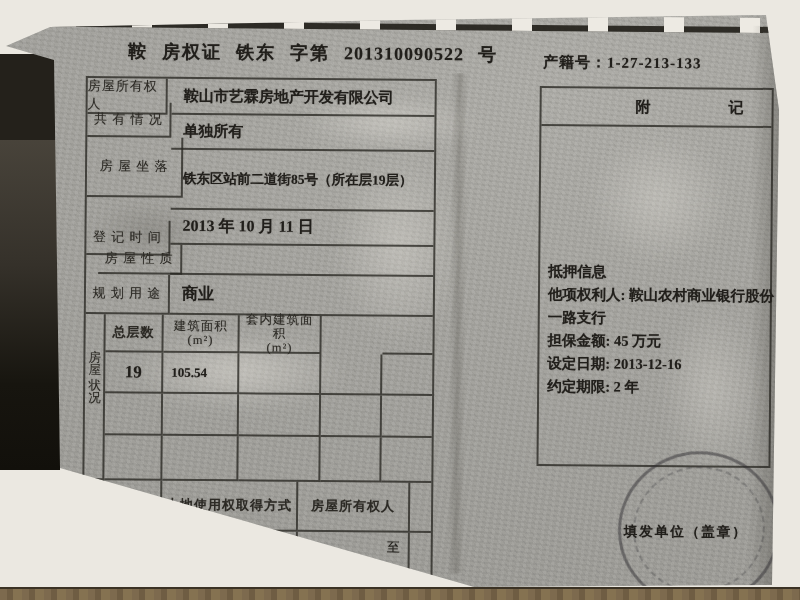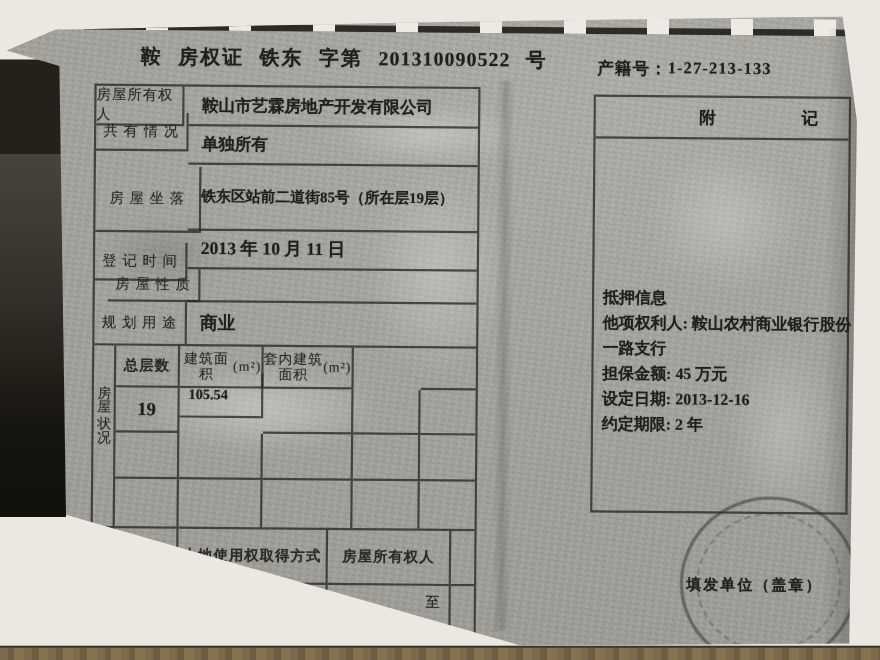--- a/index.html
+++ b/index.html
@@ -52,21 +52,21 @@
   
   :root{--ln:rgba(40,38,33,.78);}
   .tbl{left:86px;top:76px;width:351px;height:512px;border:2px solid var(--ln);box-sizing:border-box;}
   .cell{position:absolute;box-sizing:border-box;border-right:2px solid var(--ln);border-bottom:2px solid var(--ln);
     display:flex;align-items:center;justify-content:center;overflow:visible;}
   .cell.noR{border-right:none;}
   .cell.noB{border-bottom:none;}
   .lab{font-size:13px;letter-spacing:1px;color:#2c2a25;text-shadow:0 0 1px rgba(45,42,38,.4);}
   .val{font-size:15px;font-weight:bold;justify-content:flex-start;padding-left:12px;}
   .vert{writing-mode:vertical-rl;justify-content:flex-start;font-size:12.5px;color:#2c2a25;}
-  .hdr2{line-height:14px;font-size:12.5px;text-align:center;}
+  .hdr2{flex-direction:column;line-height:14px;font-size:12.5px;text-align:center;}
   
   .annex{left:540px;top:82px;width:234px;height:380px;border:2px solid var(--ln);box-sizing:border-box;}
   .annex-hd{position:absolute;left:0;top:0;width:100%;height:38px;border-bottom:2px solid var(--ln);
     box-sizing:border-box;display:flex;align-items:center;justify-content:flex-end;gap:78px;
     padding-right:28px;font-size:15px;font-weight:bold;}
   .mortgage{position:absolute;left:8px;top:172px;width:400px;font-size:14.5px;font-weight:bold;
     line-height:23px;white-space:nowrap;}
   .issuer{left:628px;top:518px;width:160px;font-size:13.5px;font-weight:bold;letter-spacing:2px;}
   .seal{left:622px;top:446px;width:156px;height:150px;border:3px solid rgba(48,46,50,.5);
     border-radius:50%;transform:rotate(-12deg);filter:blur(.6px);}
@@ -108,21 +108,21 @@
     </div>
 
     <div class="abs tbl">
 
       <div class="cell lab" style="left:0;top:0;width:80px;height:36px;">房屋所有权人</div>
       <div class="cell val ink noR" style="left:84px;top:0;width:263px;height:36px;">鞍山市艺霖房地产开发有限公司</div>
 
       <div class="cell lab" style="left:0;top:24px;width:84px;height:35px;text-align:center;">共 有 情 况</div>
       <div class="cell val ink noR" style="left:84px;top:36px;width:263px;height:35px;">单独所有</div>
 
-      <div class="cell lab" style="left:0;top:73px;width:96px;height:60px;">房 屋 坐 落</div>
+      <div class="cell lab" style="left:0;top:59px;width:96px;height:60px;">房 屋 坐 落</div>
       <div class="cell val ink noR" style="left:84px;top:71px;width:263px;height:60px;font-size:13.5px;">铁东区站前二道街85号（所在层19层）</div>
 
       <div class="cell lab" style="left:0;top:142px;width:84px;height:35px;">登 记 时 间</div>
       <div class="cell val ink noR" style="left:84px;top:131px;width:263px;height:35px;font-size:16px;">2013 年 10 月 11 日</div>
 
       <div class="cell lab" style="left:0;top:166px;width:84px;height:30px;margin-left:12px;">房 屋 性 质</div>
       <div class="cell val ink noR" style="left:84px;top:166px;width:263px;height:30px;"></div>
 
       <div class="cell lab" style="left:0;top:196px;width:84px;height:40px;">规 划 用 途</div>
       <div class="cell val ink noR" style="left:84px;top:196px;width:263px;height:40px;font-size:16px;">商业</div>
@@ -133,21 +133,21 @@
         <span>建筑面积</span>
         <span>(m²)</span>
       </div>
       <div class="cell hdr2 lab" style="left:154px;top:236px;width:82px;height:38px;">
         <span>套内建筑面积</span>
         <span>(m²)</span>
       </div>
       <div class="cell noR" style="left:297px;top:236px;width:50px;height:38px;"></div>
 
       <div class="cell ink" style="left:20px;top:274px;width:58px;height:41px;font-size:17px;font-weight:bold;">19</div>
-      <div class="cell ink" style="left:78px;top:260px;width:76px;height:41px;font-size:13px;font-weight:bold;justify-content:flex-start;padding-left:8px;">105.54</div>
+      <div class="cell ink" style="left:78px;top:274px;width:76px;height:41px;font-size:13px;font-weight:bold;justify-content:flex-start;padding-left:8px;">105.54</div>
       <div class="cell" style="left:154px;top:274px;width:82px;height:41px;"></div>
       <div class="cell" style="left:236px;top:274px;width:61px;height:41px;"></div>
       <div class="cell noR" style="left:297px;top:274px;width:50px;height:41px;"></div>
 
       <div class="cell" style="left:20px;top:315px;width:58px;height:42px;"></div>
       <div class="cell" style="left:78px;top:315px;width:76px;height:42px;"></div>
       <div class="cell" style="left:154px;top:315px;width:82px;height:42px;"></div>
       <div class="cell" style="left:236px;top:315px;width:61px;height:42px;"></div>
       <div class="cell noR" style="left:297px;top:315px;width:50px;height:42px;"></div>
 

